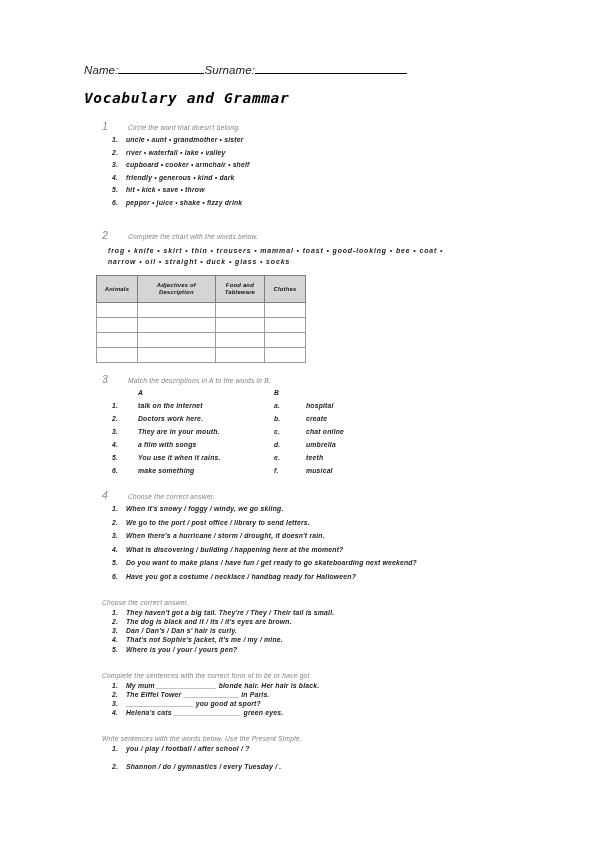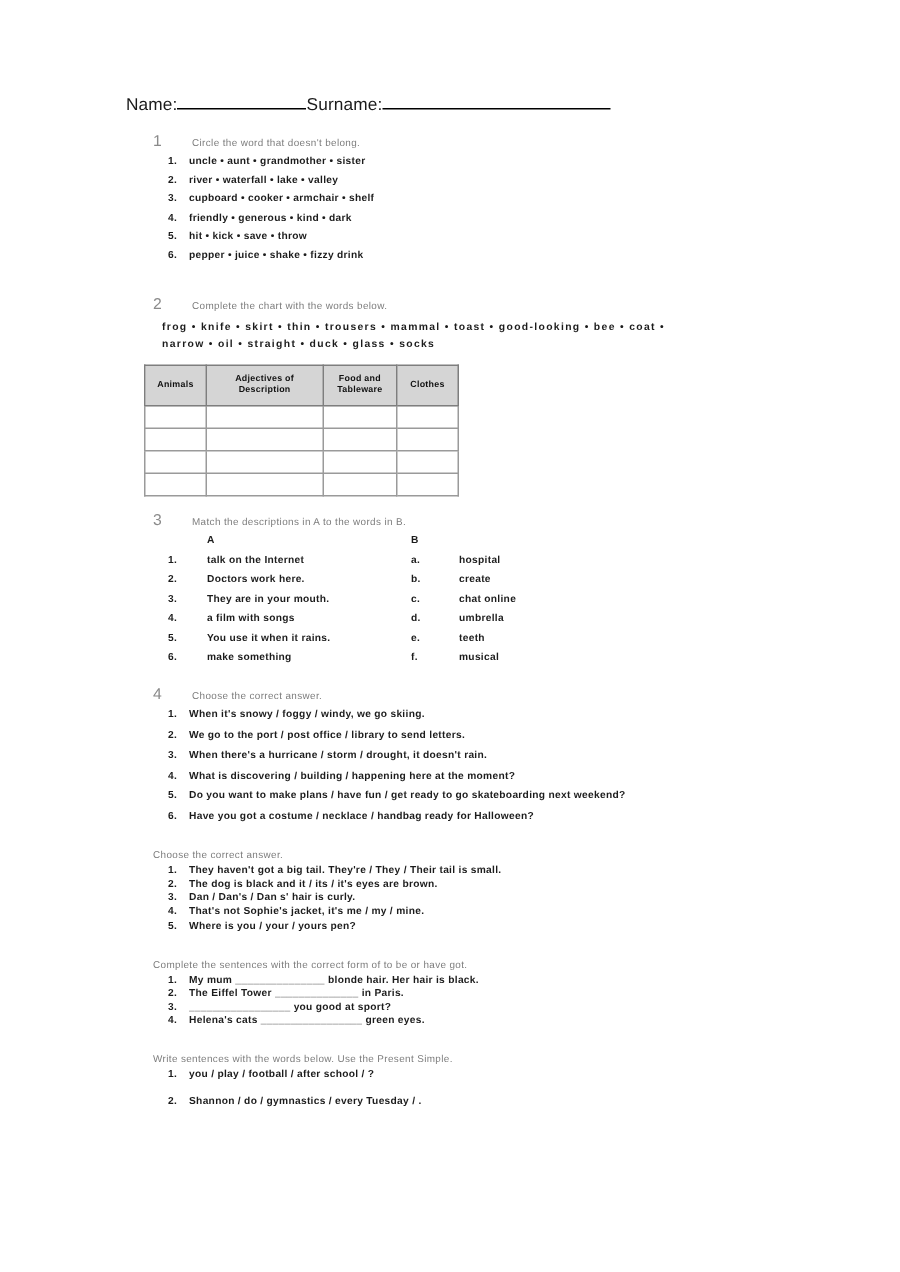--- a/index.html
+++ b/index.html
@@ -14,20 +14,21 @@
     color: #000000;
     overflow: hidden;
     position: relative;
   }
   .page {
     position: absolute;
     left: 0; top: 0;
     width: 600px;
     height: 848px;
     background: #ffffff;
+    font-style: italic;
   }
   .content {
     position: absolute;
     left: 84px;
     top: 64px;
     width: 436px;
   }
 
   
   .idline {
@@ -193,20 +194,21 @@
 </head>
 <body>
 
 <div class="page">
   <div class="content">
 
     <div class="idline">
       <span>Name:</span><span class="rule w1"></span><span>Surname:</span><span class="rule w2"></span>
     </div>
 
+    <div class="doc-title">Vocabulary and Grammar</div>
 
     <div class="ex">
       <div class="ex-head">
         <span class="ex-num">1</span>
         <span class="ex-instr">Circle the word that doesn't belong.</span>
       </div>
       <ol class="items">
         <li>
             <span class="n">1.</span>
             <span class="t">uncle • aunt • grandmother • sister</span>

